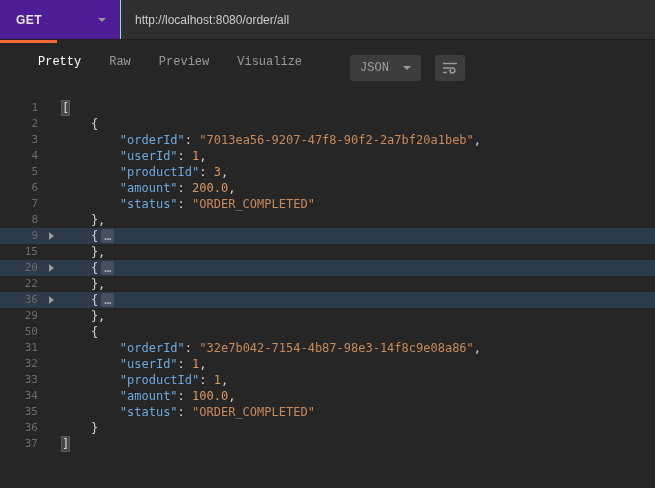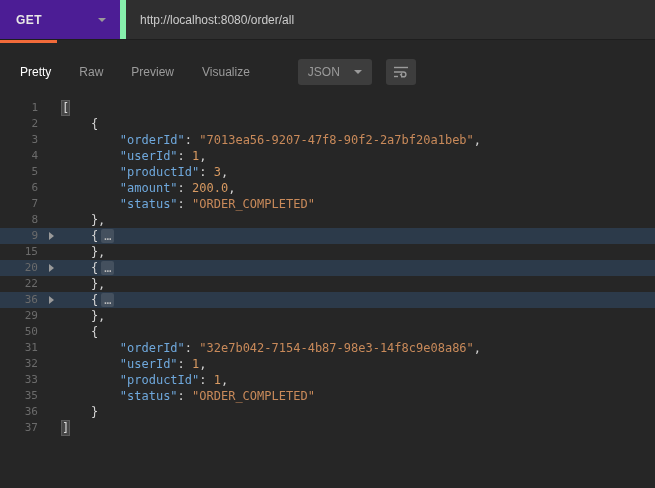--- a/index.html
+++ b/index.html
@@ -37,36 +37,36 @@
     border-right:4px solid transparent;
     border-top:4px solid #9a9a9a;
     display:inline-block;
   }
   .url-box {
     flex:1;
     display:flex;
     align-items:center;
     padding-left:14px;
     background:#2f2f2f;
-    border-left:6px solid #86efac;
+    border-left:1px solid #86efac;
     cursor:text;
   }
   .url-text { color:#cccccc; font-size:12px; }
   .accent-bar {
     position:absolute;
     left:0; top:40px;
     width:57px; height:3px;
     background:var(--accent, #f26b3a);
   }
   .toolbar {
     margin-top:15px;
     height:34px;
     display:flex;
-    align-items:center;
-    padding-left:20px;
+    padding-left:38px;
+    font-family:Liberation Mono, monospace;
   }
   .tab {
     color:#9b9b9b;
     font-size:12px;
     margin-right:28px;
     cursor:pointer;
     white-space:nowrap;
   }
   .tab.active { color:#ffffff; }
   .format-select {
@@ -195,18 +195,19 @@
       <div class="code-row collapsed foldable"><span class="gutter">9</span><span class="fold"></span><span class="code"><span class="t-p">    {</span><span class="t-f">…</span></span></div>
       <div class="code-row"><span class="gutter">15</span><span class="fold"></span><span class="code"><span class="t-p">    },</span></span></div>
       <div class="code-row collapsed foldable"><span class="gutter">20</span><span class="fold"></span><span class="code"><span class="t-p">    {</span><span class="t-f">…</span></span></div>
       <div class="code-row"><span class="gutter">22</span><span class="fold"></span><span class="code"><span class="t-p">    },</span></span></div>
       <div class="code-row collapsed foldable"><span class="gutter">36</span><span class="fold"></span><span class="code"><span class="t-p">    {</span><span class="t-f">…</span></span></div>
       <div class="code-row"><span class="gutter">29</span><span class="fold"></span><span class="code"><span class="t-p">    },</span></span></div>
       <div class="code-row"><span class="gutter">50</span><span class="fold"></span><span class="code"><span class="t-p">    {</span></span></div>
       <div class="code-row"><span class="gutter">31</span><span class="fold"></span><span class="code"><span class="t-p">        </span><span class="t-k">"orderId"</span><span class="t-p">: </span><span class="t-s">"32e7b042-7154-4b87-98e3-14f8c9e08a86"</span><span class="t-p">,</span></span></div>
       <div class="code-row"><span class="gutter">32</span><span class="fold"></span><span class="code"><span class="t-p">        </span><span class="t-k">"userId"</span><span class="t-p">: </span><span class="t-n">1</span><span class="t-p">,</span></span></div>
       <div class="code-row"><span class="gutter">33</span><span class="fold"></span><span class="code"><span class="t-p">        </span><span class="t-k">"productId"</span><span class="t-p">: </span><span class="t-n">1</span><span class="t-p">,</span></span></div>
+      <div class="code-row"><span class="gutter">34</span><span class="fold"></span><span class="code"><span class="t-p">        </span><span class="t-k">"amount"</span><span class="t-p">: </span><span class="t-n">100.0</span><span class="t-p">,</span></span></div>
       <div class="code-row"><span class="gutter">35</span><span class="fold"></span><span class="code"><span class="t-p">        </span><span class="t-k">"status"</span><span class="t-p">: </span><span class="t-s">"ORDER_COMPLETED"</span></span></div>
       <div class="code-row"><span class="gutter">36</span><span class="fold"></span><span class="code"><span class="t-p">    }</span></span></div>
       <div class="code-row"><span class="gutter">37</span><span class="fold"></span><span class="code"><span class="t-b">]</span></span></div>
     </div>
 
 </div>
 
 </body></html>

